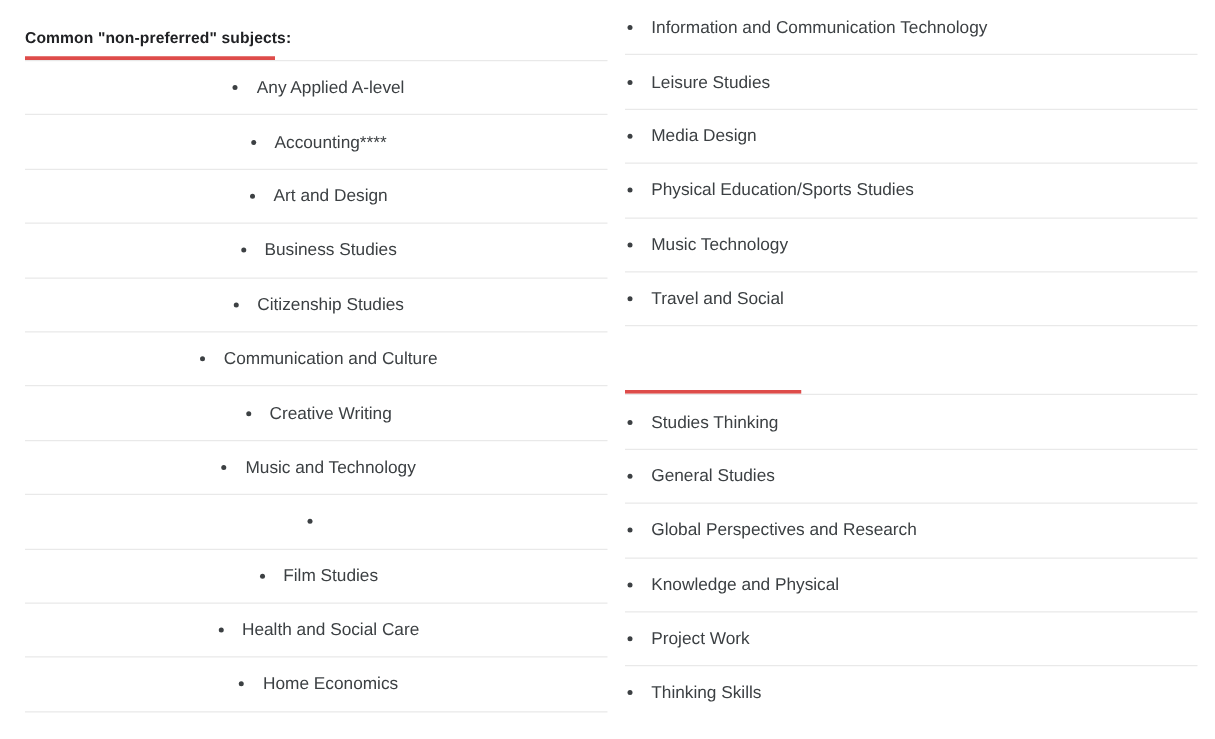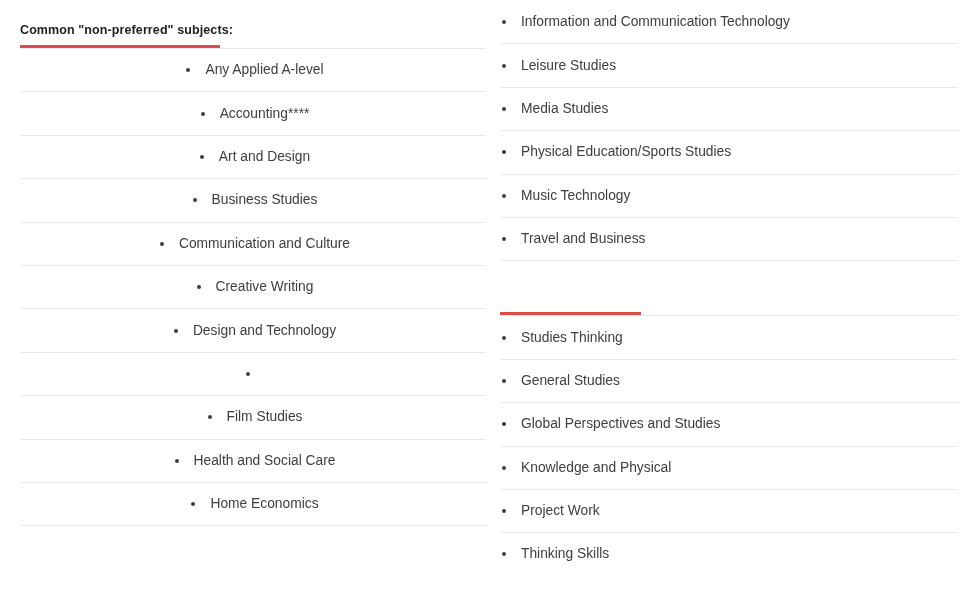--- a/index.html
+++ b/index.html
@@ -141,29 +141,33 @@
           <li class="subject-item">
             <span class="bullet"></span>
             <span class="subject-label">Art and Design</span>
           </li>
           <li class="subject-item">
             <span class="bullet"></span>
             <span class="subject-label">Business Studies</span>
           </li>
           <li class="subject-item">
             <span class="bullet"></span>
+            <span class="subject-label">Citizenship Studies</span>
+          </li>
+          <li class="subject-item">
+            <span class="bullet"></span>
             <span class="subject-label">Communication and Culture</span>
           </li>
           <li class="subject-item">
             <span class="bullet"></span>
             <span class="subject-label">Creative Writing</span>
           </li>
           <li class="subject-item">
             <span class="bullet"></span>
-            <span class="subject-label">Design and Technology</span>
+            <span class="subject-label">Music and Technology</span>
           </li>
           <li class="subject-item">
             <span class="bullet"></span>
           </li>
           <li class="subject-item">
             <span class="bullet"></span>
             <span class="subject-label">Film Studies</span>
           </li>
           <li class="subject-item">
             <span class="bullet"></span>
@@ -184,33 +188,33 @@
           <li class="subject-item no-rule">
             <span class="bullet"></span>
             <span class="subject-label">Information and Communication Technology</span>
           </li>
           <li class="subject-item">
             <span class="bullet"></span>
             <span class="subject-label">Leisure Studies</span>
           </li>
           <li class="subject-item">
             <span class="bullet"></span>
-            <span class="subject-label">Media Studies</span>
+            <span class="subject-label">Media Design</span>
           </li>
           <li class="subject-item">
             <span class="bullet"></span>
             <span class="subject-label">Physical Education/Sports Studies</span>
           </li>
           <li class="subject-item">
             <span class="bullet"></span>
             <span class="subject-label">Music Technology</span>
           </li>
           <li class="subject-item">
             <span class="bullet"></span>
-            <span class="subject-label">Travel and Business</span>
+            <span class="subject-label">Travel and Social</span>
           </li>
         </ul>
       <div class="list-end-rule"></div>
 
       <div class="section-gap"></div>
 
       <div class="heading-block">
         <div class="heading-rule rule-right"></div>
       </div>
 
@@ -218,21 +222,21 @@
           <li class="subject-item">
             <span class="bullet"></span>
             <span class="subject-label">Studies Thinking</span>
           </li>
           <li class="subject-item">
             <span class="bullet"></span>
             <span class="subject-label">General Studies</span>
           </li>
           <li class="subject-item">
             <span class="bullet"></span>
-            <span class="subject-label">Global Perspectives and Studies</span>
+            <span class="subject-label">Global Perspectives and Research</span>
           </li>
           <li class="subject-item">
             <span class="bullet"></span>
             <span class="subject-label">Knowledge and Physical</span>
           </li>
           <li class="subject-item">
             <span class="bullet"></span>
             <span class="subject-label">Project Work</span>
           </li>
           <li class="subject-item">

